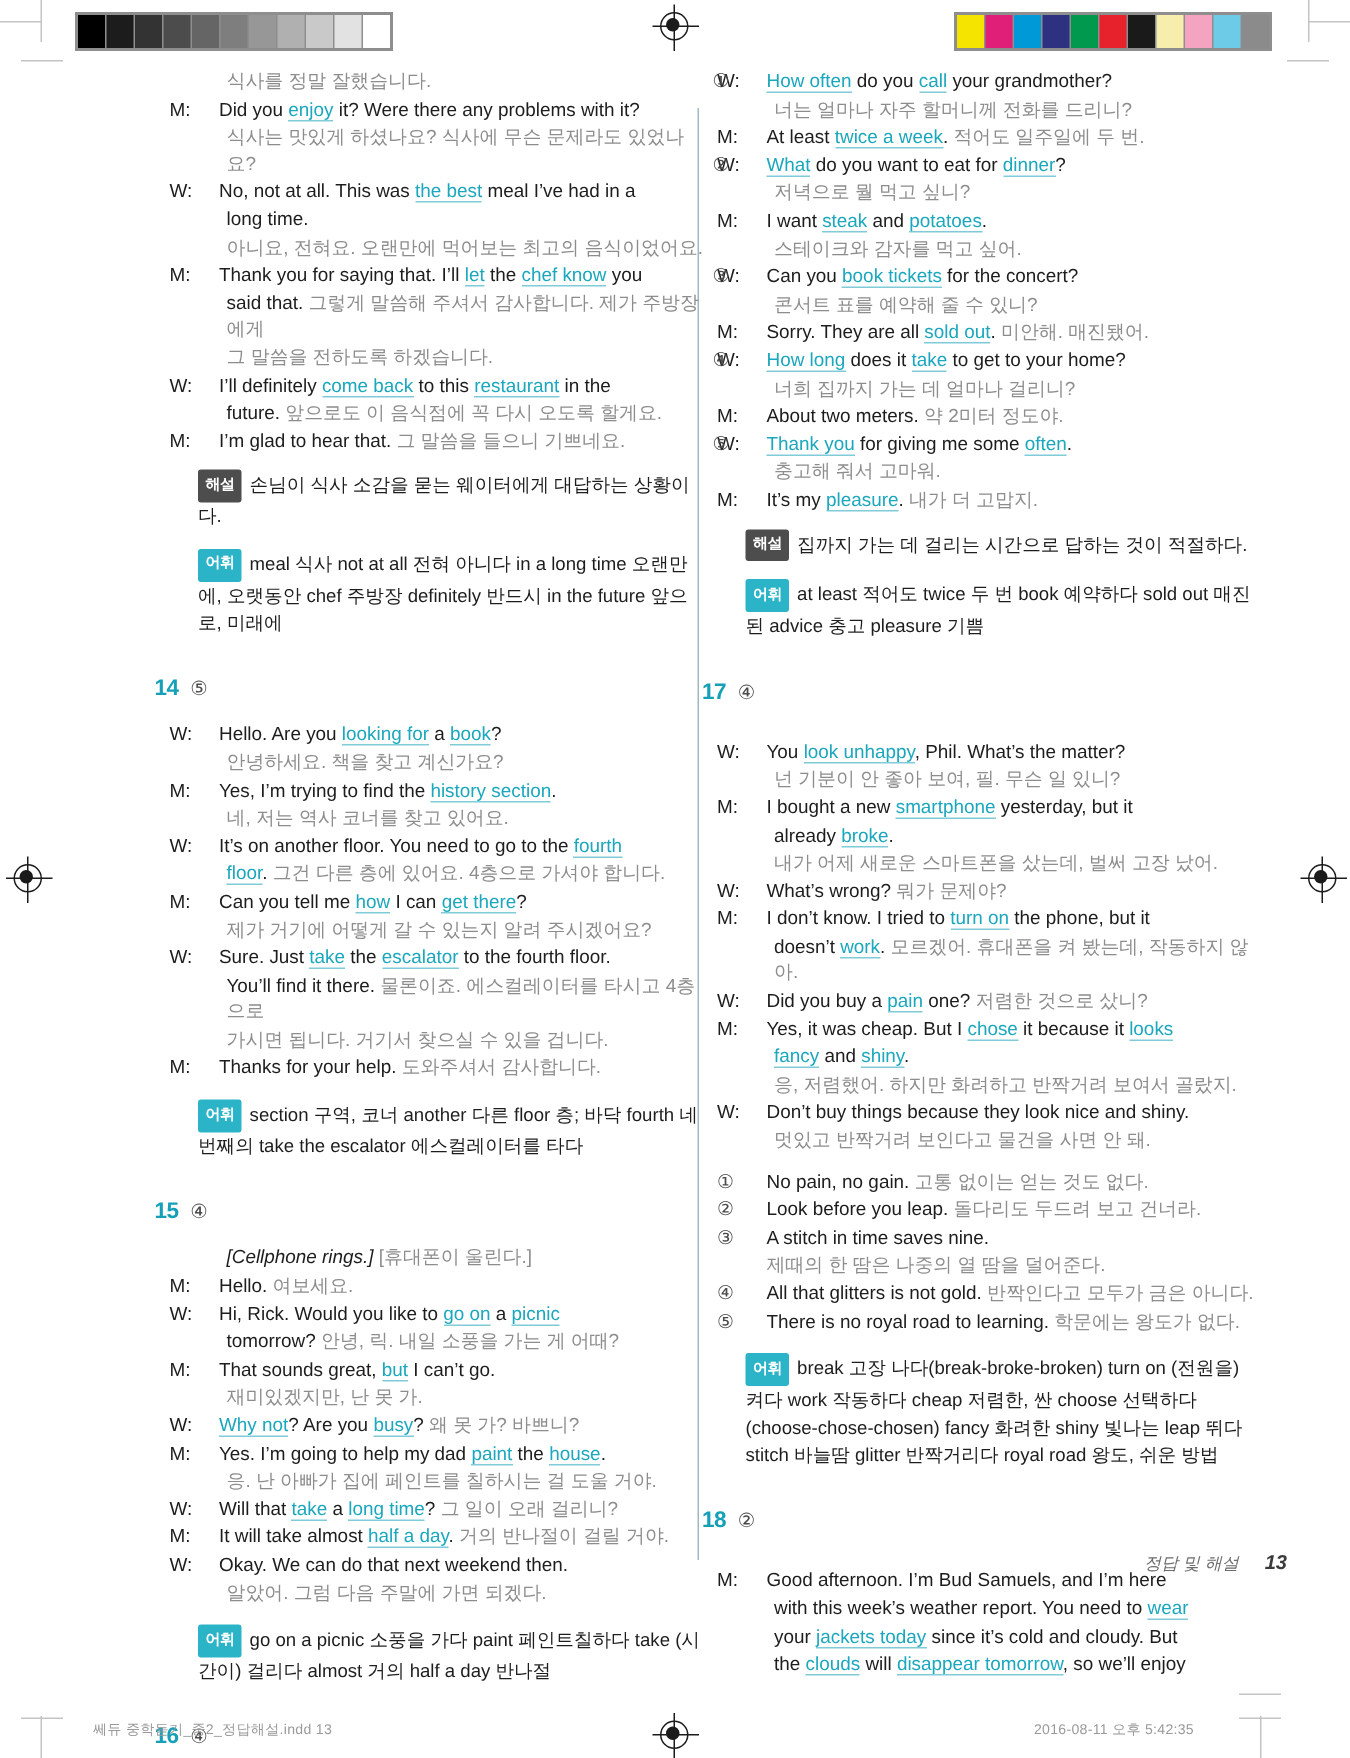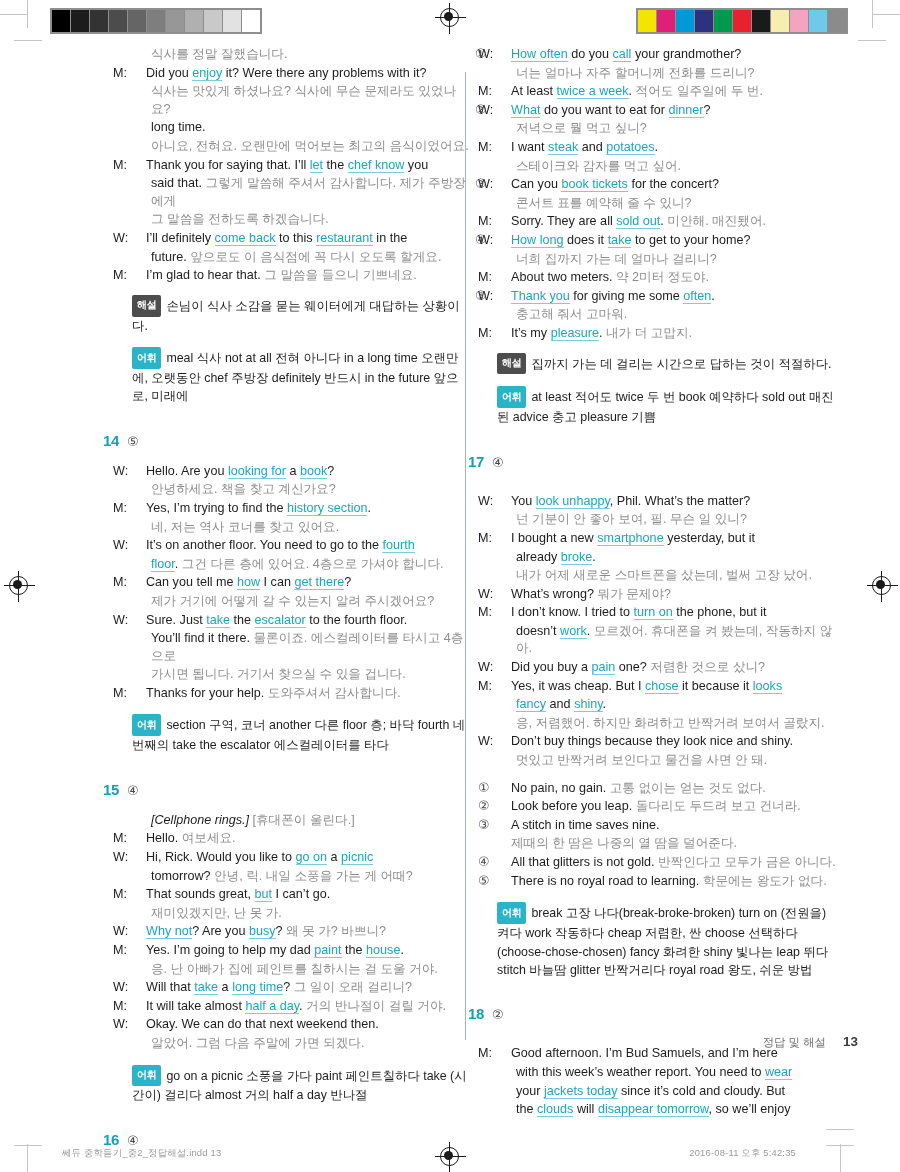--- a/index.html
+++ b/index.html
@@ -53,21 +53,21 @@
   .note.gap{margin-top:12px;}
   .badge{display:inline-block;font-size:10px;font-weight:bold;color:#ffffff;
          padding:1.5px 5px 2px 5px;border-radius:2px;margin-right:5px;
          vertical-align:1.5px;letter-spacing:-0.3px;}
   .badge.sol{background:#4d4d4d;}
   .badge.voc{background:#2bb3c8;}
   .blk{height:18px;}
   .blk.sm{height:9px;}
   .blk.lg{height:26px;}
   
-  #pagefoot{position:absolute;right:42px;bottom:26px;font-size:11.4px;color:#6d6d6d;}
+  #pagefoot{position:absolute;right:42px;bottom:26px;font-size:11.4px;color:#6d6d6d;font-style:italic;}
   #pagefoot .pg{font-size:13.4px;font-weight:bold;color:#3c3c3c;margin-left:14px;}
   #botmarks{position:absolute;left:0;bottom:0;width:868px;height:46px;}
   .footmeta{position:absolute;bottom:12px;font-size:9.4px;color:#9a9a9a;
             font-family:"Liberation Sans","DejaVu Sans",sans-serif;letter-spacing:0.2px;}
   #footleft{left:62px;}
   #footright{right:72px;text-align:center;}
   .hair{position:absolute;background:#c4c4c4;}
 </style>
 </head>
 <body>
@@ -116,20 +116,21 @@
     <i></i>
   </div>
 
 <div id="page">
   <div id="divider"></div>
   <div id="cols">
     <div class="col col-l" id="col-left">
         <p class="line noind"><span class="kr">식사를 정말 잘했습니다.</span></p>
         <p class="line"><span class="spk">M:</span><span>Did you </span><span class="hl">enjoy</span><span> it? Were there any problems with it?</span></p>
         <p class="line noind"><span class="kr">식사는 맛있게 하셨나요? 식사에 무슨 문제라도 있었나요?</span></p>
+        <p class="line"><span class="spk">W:</span><span>No, not at all. This was </span><span class="hl">the best</span><span> meal I’ve had in a</span></p>
         <p class="line noind"><span>long time.</span></p>
         <p class="line noind"><span class="kr">아니요, 전혀요. 오랜만에 먹어보는 최고의 음식이었어요.</span></p>
         <p class="line"><span class="spk">M:</span><span>Thank you for saying that. I’ll </span><span class="hl">let</span><span> the </span><span class="hl">chef know</span><span> you</span></p>
         <p class="line noind"><span>said that. </span><span class="kr">그렇게 말씀해 주셔서 감사합니다. 제가 주방장에게</span></p>
         <p class="line noind"><span class="kr">그 말씀을 전하도록 하겠습니다.</span></p>
         <p class="line"><span class="spk">W:</span><span>I’ll definitely </span><span class="hl">come back</span><span> to this </span><span class="hl">restaurant</span><span> in the</span></p>
         <p class="line noind"><span>future. </span><span class="kr">앞으로도 이 음식점에 꼭 다시 오도록 할게요.</span></p>
         <p class="line"><span class="spk">M:</span><span>I’m glad to hear that. </span><span class="kr">그 말씀을 들으니 기쁘네요.</span></p>
         <p class="note"><span class="badge sol">해설</span><span>손님이 식사 소감을 묻는 웨이터에게 대답하는 상황이다.</span></p>
         <p class="note gap"><span class="badge voc">어휘</span><span>meal 식사 not at all 전혀 아니다 in a long time 오랜만에, 오랫동안 chef 주방장 definitely 반드시 in the future 앞으로, 미래에</span></p>

